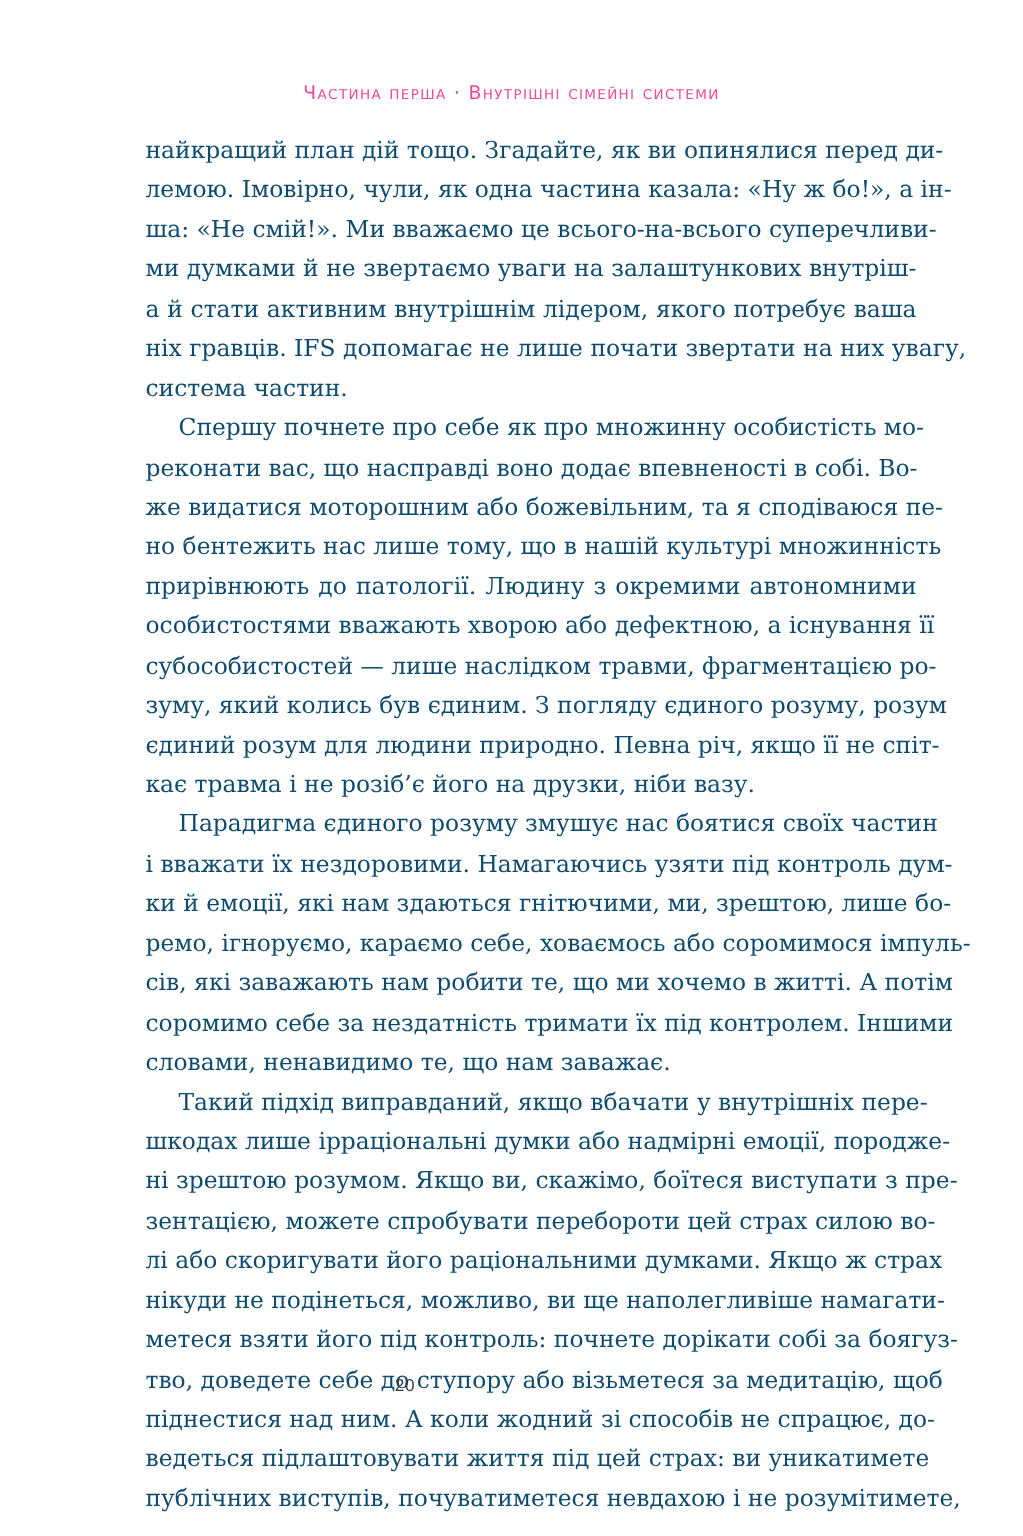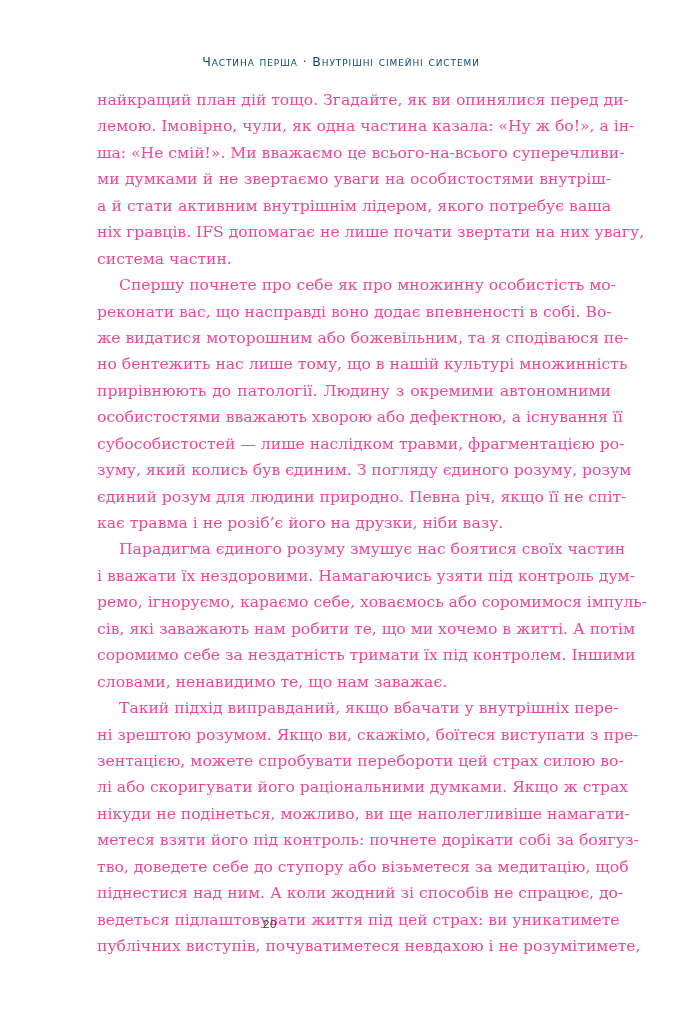--- a/index.html
+++ b/index.html
@@ -1,70 +1,72 @@
 <!DOCTYPE html>
 <html><head>
 <meta charset="utf-8">
 <style>
   html, body { margin:0; padding:0; background:#ffffff; }
   body { width:682px; height:1024px; position:relative; overflow:hidden; }
   .header {
     position:absolute; top:54px; left:0; width:682px; text-align:center;
     font-family:"DejaVu Sans", sans-serif; font-size:12.5px; letter-spacing:0.9px;
-    color:#0c4a6e; font-variant:small-caps;
+    color:#ec4899; font-variant:small-caps;
   }
   .body-text {
     position:absolute; top:87px; left:97px; width:514px;
-    font-family:"DejaVu Serif", serif; font-size:15.6px; line-height:26.45px; color:#ec4899;
+    font-family:"DejaVu Serif", serif; font-size:15.6px; line-height:26.45px; color:#0c4a6e;
   }
   .line { white-space:nowrap; display:block; text-align:justify; text-align-last:justify; height:26.45px; overflow:visible; }
   .line.last { text-align-last:left; }
   .line.indent { padding-left:22px; }
   .page-number {
     position:absolute; top:918px; left:0; width:540px; text-align:center;
     font-family:Liberation Sans, sans-serif; font-size:11.5px; color:#3a3a3a; letter-spacing:0.5px;
   }
 </style>
 </head>
 <body>
 
 <div class="header">Частина перша · Внутрішні сімейні системи</div>
 
 <div class="body-text" id="body">
     <div>
       <span class="line">найкращий план дій тощо. Згадайте, як ви опинялися перед ди-</span>
       <span class="line">лемою. Імовірно, чули, як одна частина казала: «Ну ж бо!», а ін-</span>
       <span class="line">ша: «Не смій!». Ми вважаємо це всього-на-всього суперечливи-</span>
-      <span class="line">ми думками й не звертаємо уваги на особистостями внутріш-</span>
+      <span class="line">ми думками й не звертаємо уваги на залаштункових внутріш-</span>
       <span class="line">а й стати активним внутрішнім лідером, якого потребує ваша</span>
       <span class="line">ніх гравців. IFS допомагає не лише почати звертати на них увагу,</span>
       <span class="line last">система частин.</span>
     </div>
     <div>
       <span class="line indent">Спершу почнете про себе як про множинну особистість мо-</span>
       <span class="line">реконати вас, що насправді воно додає впевненості в собі. Во-</span>
       <span class="line">же видатися моторошним або божевільним, та я сподіваюся пе-</span>
       <span class="line">но бентежить нас лише тому, що в нашій культурі множинність</span>
       <span class="line">прирівнюють до патології. Людину з окремими автономними</span>
       <span class="line">особистостями вважають хворою або дефектною, а існування її</span>
       <span class="line">субособистостей — лише наслідком травми, фрагментацією ро-</span>
       <span class="line">зуму, який колись був єдиним. З погляду єдиного розуму, розум</span>
       <span class="line">єдиний розум для людини природно. Певна річ, якщо її не спіт-</span>
       <span class="line last">кає травма і не розіб’є його на друзки, ніби вазу.</span>
     </div>
     <div>
       <span class="line indent">Парадигма єдиного розуму змушує нас боятися своїх частин</span>
       <span class="line">і вважати їх нездоровими. Намагаючись узяти під контроль дум-</span>
+      <span class="line">ки й емоції, які нам здаються гнітючими, ми, зрештою, лише бо-</span>
       <span class="line">ремо, ігноруємо, караємо себе, ховаємось або соромимося імпуль-</span>
       <span class="line">сів, які заважають нам робити те, що ми хочемо в житті. А потім</span>
       <span class="line">соромимо себе за нездатність тримати їх під контролем. Іншими</span>
       <span class="line last">словами, ненавидимо те, що нам заважає.</span>
     </div>
     <div>
       <span class="line indent">Такий підхід виправданий, якщо вбачати у внутрішніх пере-</span>
+      <span class="line">шкодах лише ірраціональні думки або надмірні емоції, породже-</span>
       <span class="line">ні зрештою розумом. Якщо ви, скажімо, боїтеся виступати з пре-</span>
       <span class="line">зентацією, можете спробувати перебороти цей страх силою во-</span>
       <span class="line">лі або скоригувати його раціональними думками. Якщо ж страх</span>
       <span class="line">нікуди не подінеться, можливо, ви ще наполегливіше намагати-</span>
       <span class="line">метеся взяти його під контроль: почнете дорікати собі за боягуз-</span>
       <span class="line">тво, доведете себе до ступору або візьметеся за медитацію, щоб</span>
       <span class="line">піднестися над ним. А коли жодний зі способів не спрацює, до-</span>
       <span class="line">ведеться підлаштовувати життя під цей страх: ви уникатимете</span>
       <span class="line last">публічних виступів, почуватиметеся невдахою і не розумітимете,</span>
     </div>

